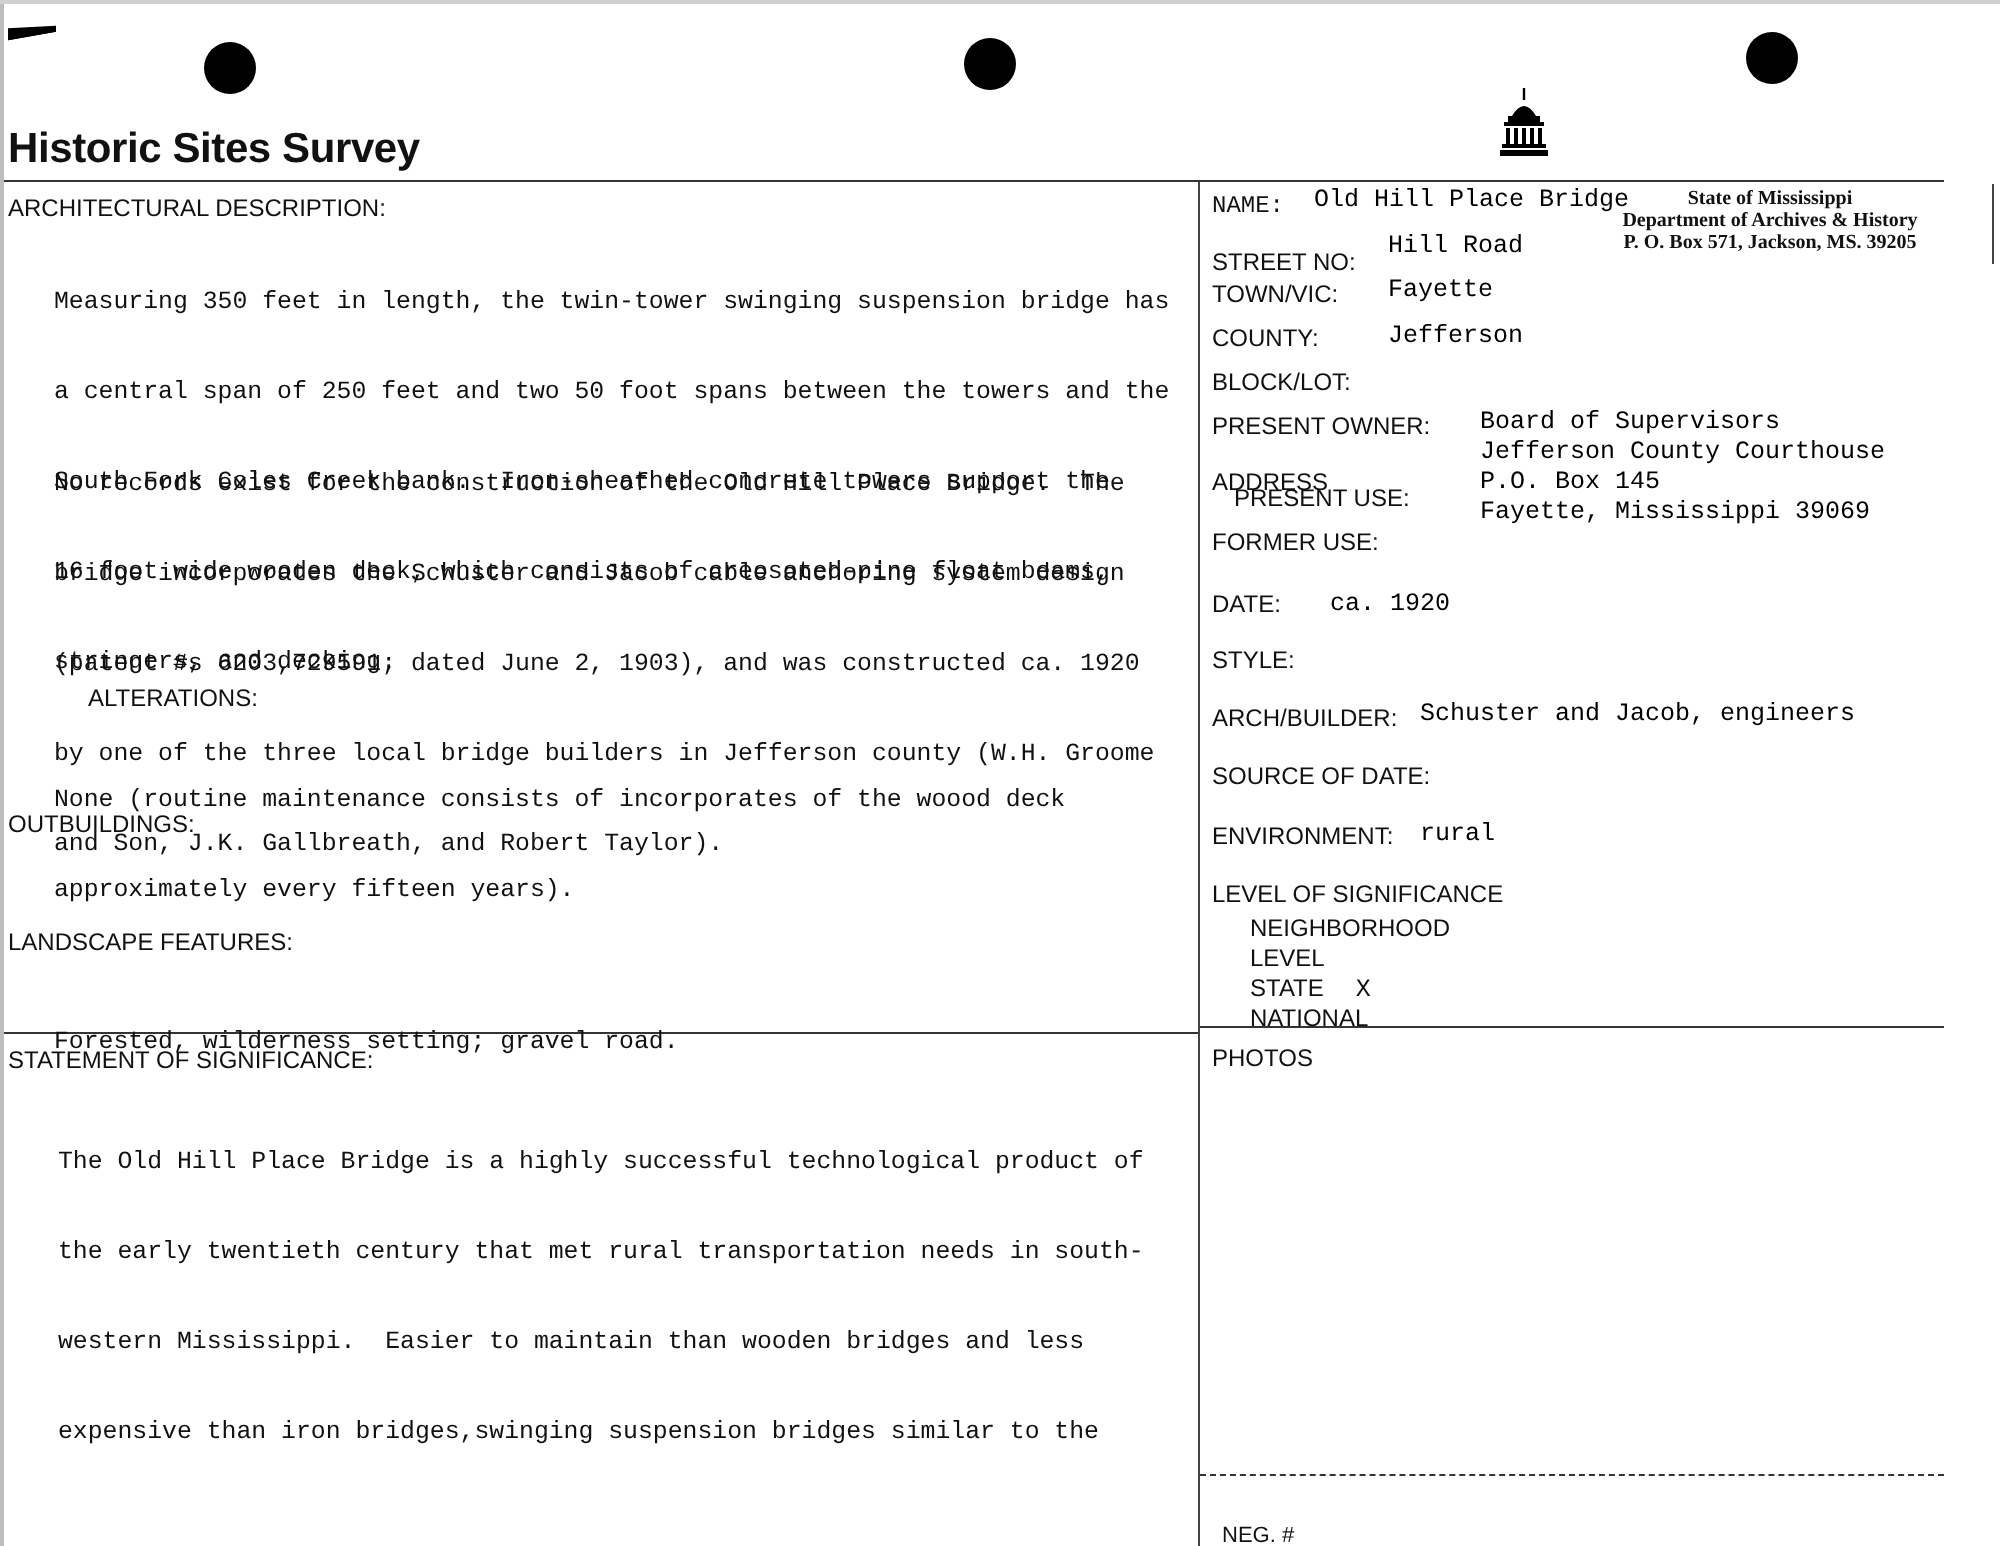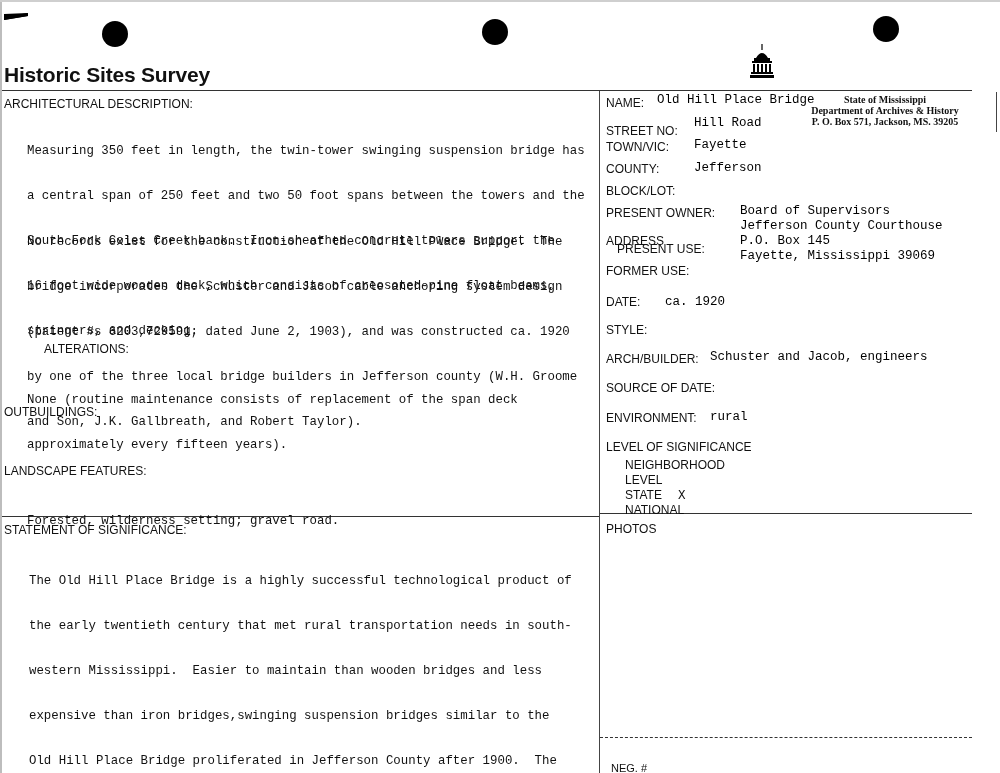--- a/index.html
+++ b/index.html
@@ -76,49 +76,48 @@
   <div class="para" style="left:27px; top:205px;">
     <div>No records exist for the construction of the Old Hill Place Bridge.  The</div>
     <div>bridge incorporates the Schuster and Jacob cable anchoring system design</div>
     <div>(patent #s 6203,729591; dated June 2, 1903), and was constructed ca. 1920</div>
     <div>by one of the three local bridge builders in Jefferson county (W.H. Groome</div>
     <div>and Son, J.K. Gallbreath, and Robert Taylor).</div>
   </div>
 
   <div class="label" style="left:4px; top:342px;margin-left:40px;">ALTERATIONS:</div>
   <div class="para" style="left:27px; top:363px;">
-    <div>None (routine maintenance consists of replacement of the span deck</div>
+    <div>None (routine maintenance consists of incorporates of the woood deck</div>
     <div>approximately every fifteen years).</div>
   </div>
 
   <div class="label" style="left:4px; top:405px;">OUTBUILDINGS:</div>
 
   <div class="label" style="left:4px; top:464px;">LANDSCAPE FEATURES:</div>
   <div class="para" style="left:27px; top:484px;">
     <div>Forested, wilderness setting; gravel road.</div>
   </div>
 
   <div class="label" style="left:4px; top:523px;">STATEMENT OF SIGNIFICANCE:</div>
   <div class="para" style="left:29px; top:544px;">
     <div>The Old Hill Place Bridge is a highly successful technological product of</div>
     <div>the early twentieth century that met rural transportation needs in south-</div>
     <div>western Mississippi.  Easier to maintain than wooden bridges and less</div>
     <div>expensive than iron bridges,swinging suspension bridges similar to the</div>
-    <div>Old Hill Place Bridge proliferated in Jefferson County after 1900.  The</div>
     
     
     
     
     
     
     
     
   </div>
 
-  <div class="label" style="left:606px; top:96px;">NAME:</div>
+  <div class="label" style="left:606px; top:96px;font-family:Liberation Mono, monospace;">NAME:</div>
   <div class="val" style="left:657px; top:93px;">Old Hill Place Bridge</div>
 
   <div class="label" style="left:606px; top:124px;">STREET NO:</div>
   <div class="val" style="left:694px; top:116px;">Hill Road</div>
 
   <div class="label" style="left:606px; top:140px;">TOWN/VIC:</div>
   <div class="val" style="left:694px; top:138px;">Fayette</div>
 
   <div class="label" style="left:606px; top:162px;">COUNTY:</div>
   <div class="val" style="left:694px; top:161px;">Jefferson</div>

